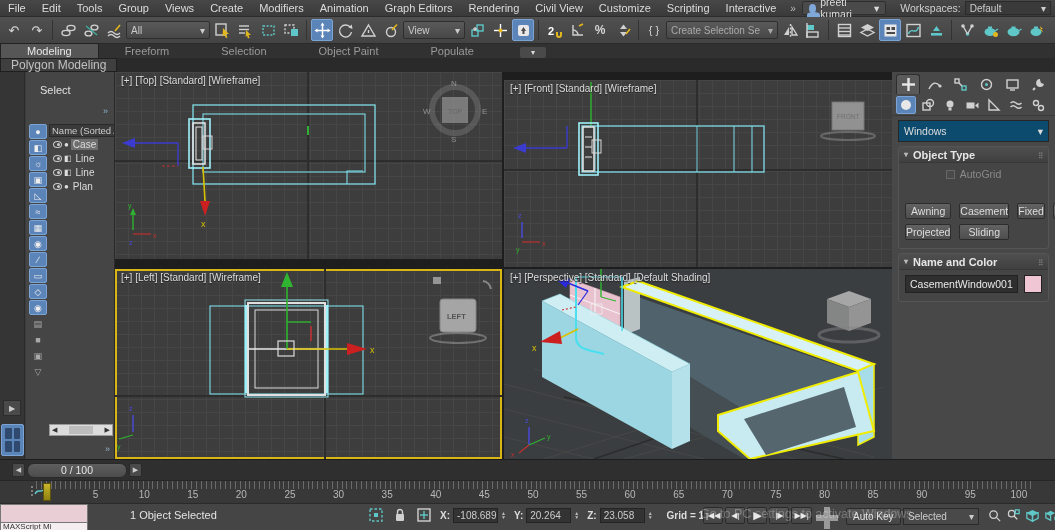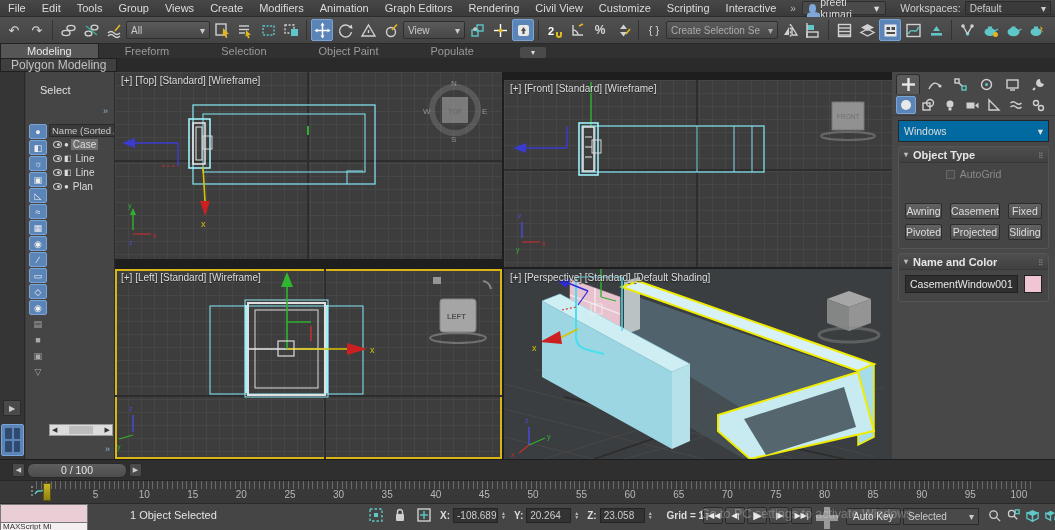--- a/index.html
+++ b/index.html
@@ -66,29 +66,29 @@
   
   .cmdpanel{position:absolute;left:892px;top:0;width:163px;height:387px;background:#484848;font-size:10.5px;}
   .cp-tabs{display:flex;height:22px;align-items:center;padding:2px 4px 0 4px;gap:2px;}
   .cpt{width:24px;height:20px;display:flex;align-items:center;justify-content:center;border-radius:3px 3px 0 0;}
   .cpt.active{background:#5a5a5a;border:1px solid #2e2e2e;border-bottom:none;}
   .cpt svg{width:15px;height:15px;}
   .cp-sub{display:flex;height:22px;align-items:center;padding:0 4px;gap:2px;border-bottom:1px solid #3a3a3a;}
   .cps{width:20px;height:18px;display:flex;align-items:center;justify-content:center;border-radius:2px;}
   .cps.active{background:#5b84b8;border:1px solid #7ba4d4;}
   .cps svg{width:14px;height:14px;}
-  .cp-dd{margin:4px 6px;height:17px;background:#0369a1;border:1px solid #262626;display:flex;align-items:center;justify-content:space-between;padding:10px 5px;color:#ddd;}
+  .cp-dd{margin:4px 6px;height:17px;background:#0c4a6e;border:1px solid #262626;display:flex;align-items:center;justify-content:space-between;padding:10px 5px;color:#ddd;}
   .rollout{margin:4px 6px;background:#454545;border:1px solid #555;border-radius:3px;}
   .roll-head{height:16px;background:linear-gradient(#4f4f4f,#404040);display:flex;align-items:center;gap:5px;padding:0 5px;font-weight:bold;color:#e6e6e6;font-size:11px;border-bottom:1px solid #383838;}
   .roll-head .arr{color:#bbb;font-size:8px;}
   .roll-head .pin{margin-left:auto;color:#888;font-size:8px;}
   .roll-body{padding:5px 6px 8px 6px;}
   .autogrid{display:flex;align-items:center;gap:5px;justify-content:center;color:#8a8a8a;margin-bottom:23px;}
   .cbx{width:9px;height:9px;background:#4a4a4a;border:1px solid #666;}
-  .btngrid{display:grid;grid-template-columns:1fr 1fr 1fr;gap:5px 8px;}
+  .btngrid{display:grid;grid-template-columns:1fr 1fr 1fr 1fr;gap:5px 8px;}
   .obtn{height:16px;background:linear-gradient(#626262,#4e4e4e);border:1px solid #2c2c2c;border-radius:2px;color:#ddd;font-size:10.5px;display:flex;align-items:center;justify-content:center;}
   .namerow{display:flex;align-items:center;gap:6px;}
   .namefield{flex:1;height:18px;background:#2f2f2f;border:1px solid #222;color:#e8e8e8;display:flex;align-items:center;padding:0 4px;font-size:10.5px;white-space:nowrap;overflow:hidden;}
   .swatch{width:18px;height:18px;border:1px solid #222;}
   
   .timestrip{position:absolute;left:0;top:459px;width:1055px;height:21px;background:#2f2f2f;border-top:1px solid #1d1d1d;display:flex;align-items:center;gap:2px;padding:0 12px;}
   .tsbtn{width:13px;height:14px;background:#4a4a4a;border:1px solid #2a2a2a;border-radius:2px;color:#ccc;font-size:7px;display:flex;align-items:center;justify-content:center;}
   .tsfield{width:100px;height:15px;background:linear-gradient(#5e5e5e,#4c4c4c);border:1px solid #2a2a2a;border-radius:7px;color:#e5e5e5;font-size:10.5px;display:flex;align-items:center;justify-content:center;}
   .trackbar{position:absolute;left:0;top:480px;width:1055px;height:23px;background:#383838;border-top:1px solid #262626;}
   .tb-icons{position:absolute;left:30px;top:4px;display:flex;gap:3px;align-items:center;}

